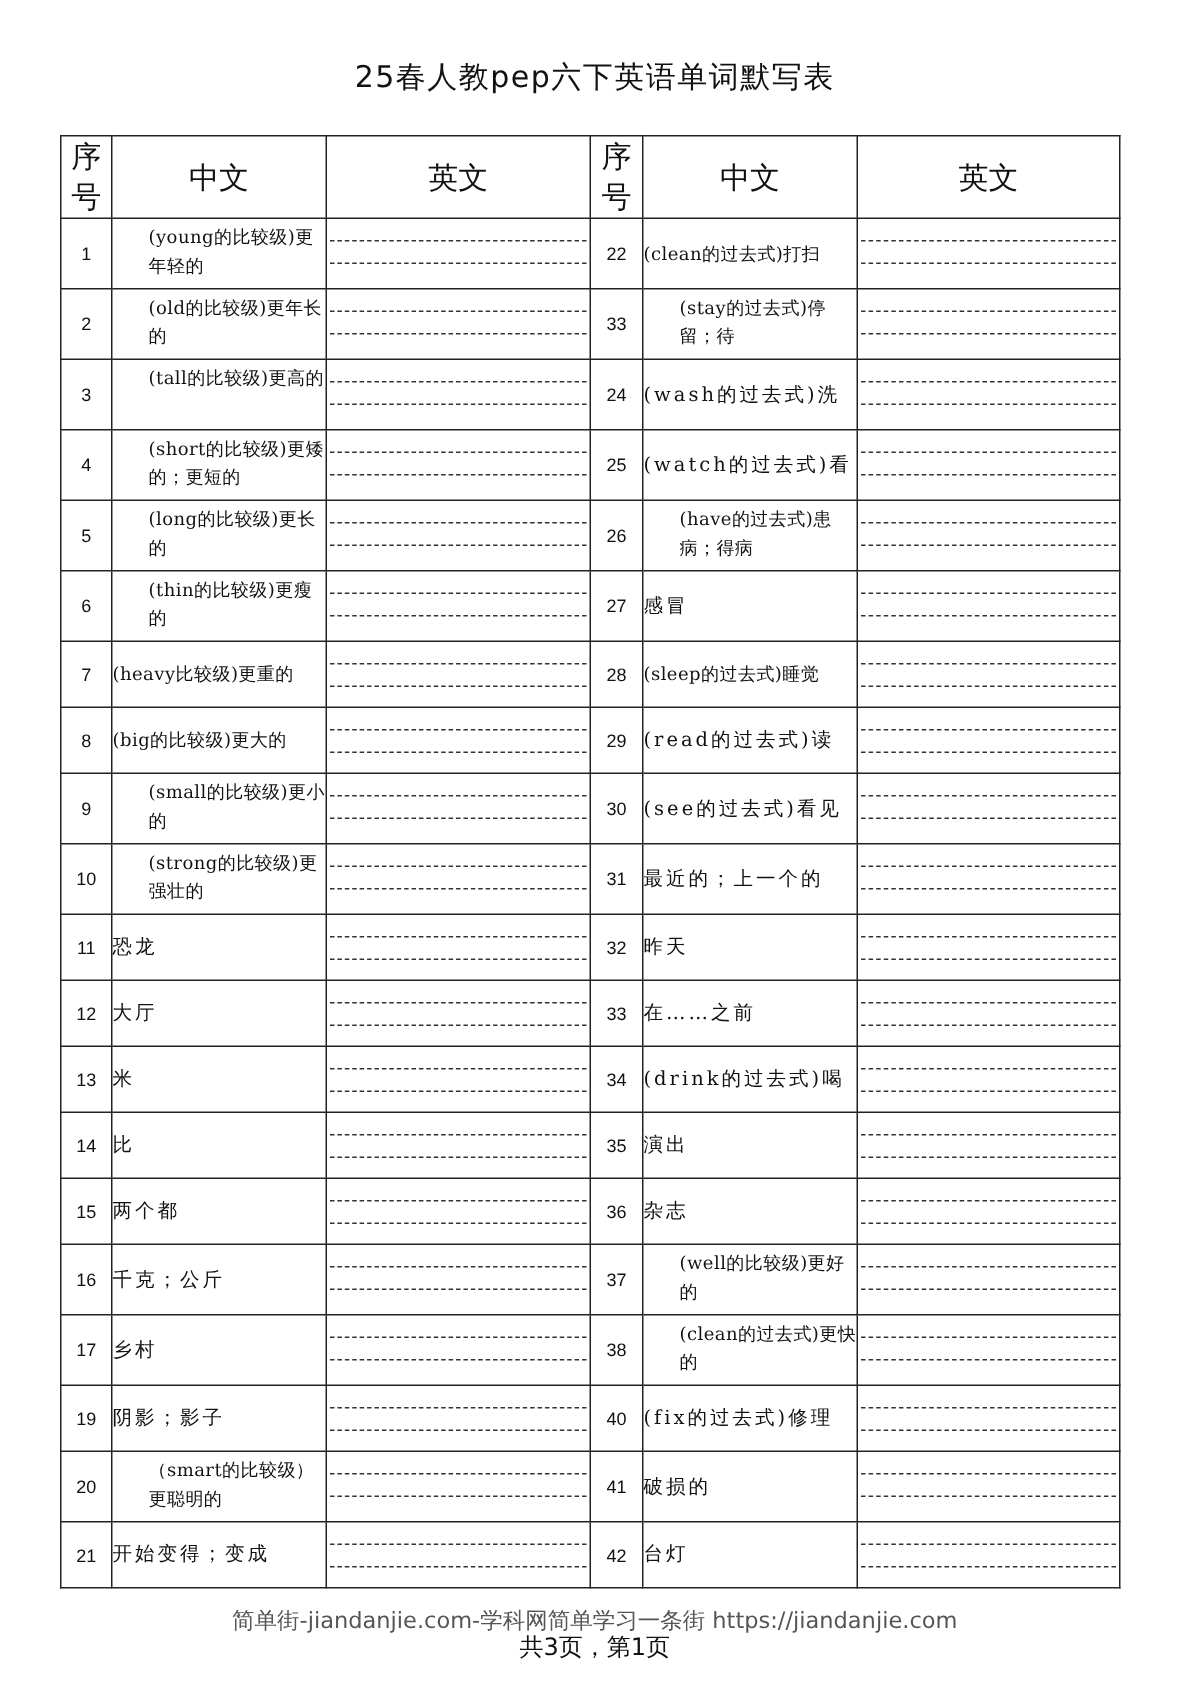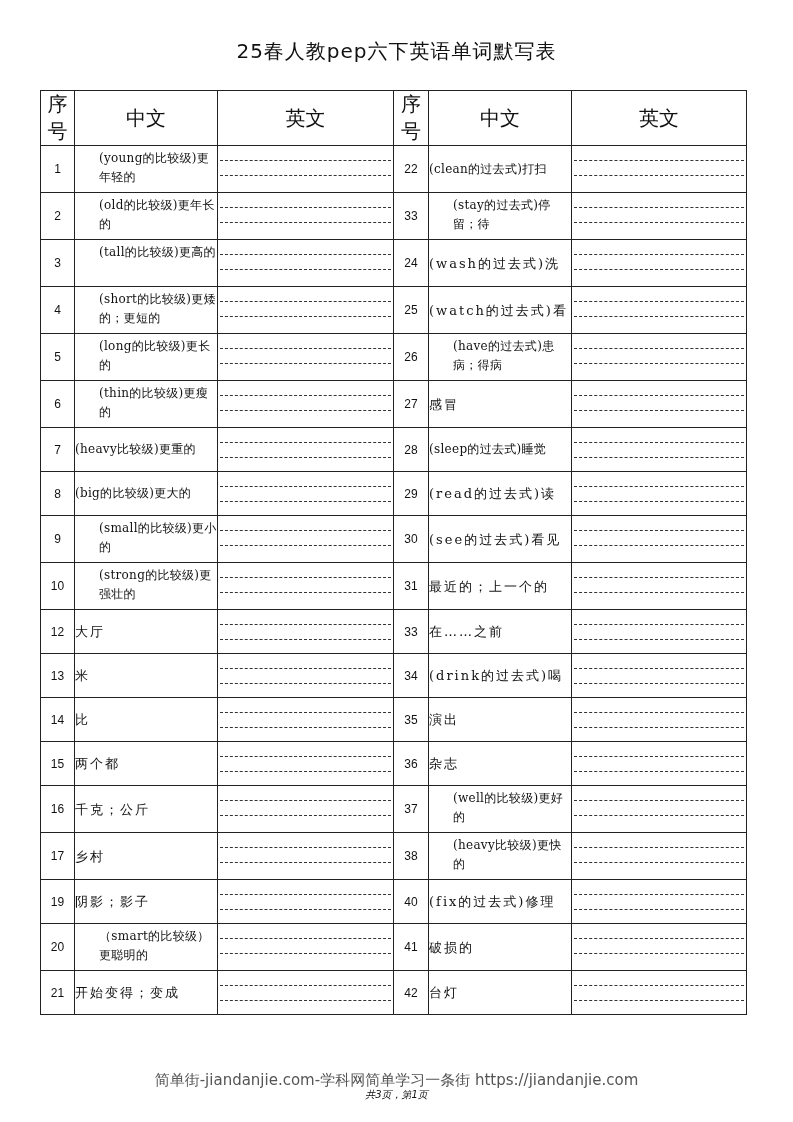--- a/index.html
+++ b/index.html
@@ -17,21 +17,21 @@
     td.cn { padding: 0 2px 0 3px; line-height: 19px; letter-spacing: 0.3px; }
     td.cn.center { font-size: 13px; letter-spacing: 2px; }
     td.cn.top { vertical-align: top; padding-top: 3px; padding-left: 24px; }
     td.en { position: relative; }
     .dash { position: absolute; left: 2px; right: 2px; border-top: 1.2px dashed #333; height: 0; }
     .dash.d1 { top: 14px; } .dash.d2 { top: 29px; }
     th.colsep, td.colsep { border-right-width: 2px; }
     .footer { position: absolute; left: 0; width: 793px; text-align: center;
               font-family: "DejaVu Sans", "Liberation Sans", sans-serif; }
     .footer.site { top: 1071px; font-size: 15px; color: #555; }
-    .footer.page { top: 1088px; font-size: 10px; color: #111; font-style: italic; }
+    .footer.page { top: 1088px; font-size: 16px; color: #111; }
   </style>
 </head>
 <body>
 
 <div class="title">25春人教pep六下英语单词默写表</div>
 
 <table class="sheet">
   <colgroup>
     <col class="c-no">
       <col class="c-cn">
@@ -185,20 +185,34 @@
           <div class="dash d2"></div>
         </td>
         <td class="no">31</td>
         <td class="cn center">最近的；上一个的</td>
         <td class="en">
           <div class="dash d1"></div>
           <div class="dash d2"></div>
         </td>
       </tr>
       <tr>
+        <td class="no">11</td>
+        <td class="cn center">恐龙</td>
+        <td class="en colsep">
+          <div class="dash d1"></div>
+          <div class="dash d2"></div>
+        </td>
+        <td class="no">32</td>
+        <td class="cn center">昨天</td>
+        <td class="en">
+          <div class="dash d1"></div>
+          <div class="dash d2"></div>
+        </td>
+      </tr>
+      <tr>
         <td class="no">12</td>
         <td class="cn center">大厅</td>
         <td class="en colsep">
           <div class="dash d1"></div>
           <div class="dash d2"></div>
         </td>
         <td class="no">33</td>
         <td class="cn center">在……之前</td>
         <td class="en">
           <div class="dash d1"></div>
@@ -262,21 +276,21 @@
         </td>
       </tr>
       <tr>
         <td class="no">17</td>
         <td class="cn center">乡村</td>
         <td class="en colsep">
           <div class="dash d1"></div>
           <div class="dash d2"></div>
         </td>
         <td class="no">38</td>
-        <td class="cn top">(heavy比较级)更快的</td>
+        <td class="cn top">(clean的过去式)更快的</td>
         <td class="en">
           <div class="dash d1"></div>
           <div class="dash d2"></div>
         </td>
       </tr>
       <tr>
         <td class="no">19</td>
         <td class="cn center">阴影；影子</td>
         <td class="en colsep">
           <div class="dash d1"></div>

